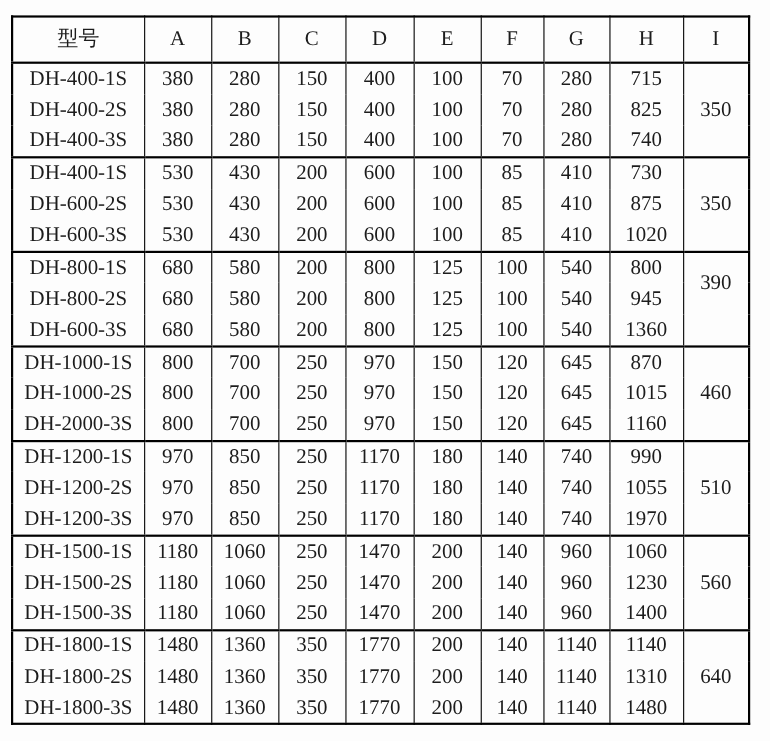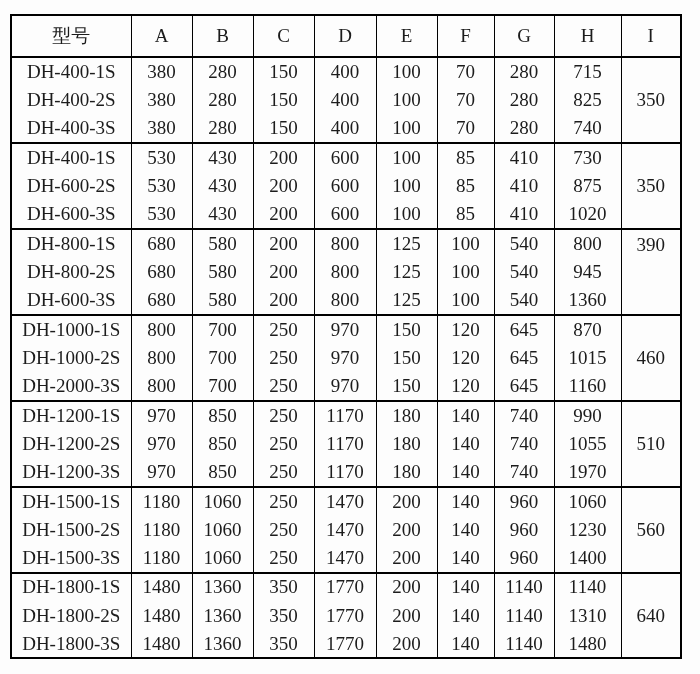--- a/index.html
+++ b/index.html
@@ -39,21 +39,21 @@
     color:var(--text);
     overflow:hidden;
     white-space:nowrap;
   }
   th:first-child, td:first-child{ border-left:none; }
   thead tr{ height:42px; }
   thead th{ border-bottom:2px solid var(--border); font-size:19px; }
   tbody tr{ height:28.65px; }
   tbody tr.group-start td{ border-top:2px solid var(--border); }
   td.i-cell{ vertical-align:middle; }
-  td.i-cell.i-raised{ vertical-align:top; padding-top:4px; }
+  td.i-cell.i-raised{ vertical-align:top; padding-top:17px; }
 </style>
 </head>
 <body>
 
 <div class="sheet">
   <table class="spec">
     <colgroup>
       <col style="width:120px">
       <col style="width:61px">
         <col style="width:61px">

